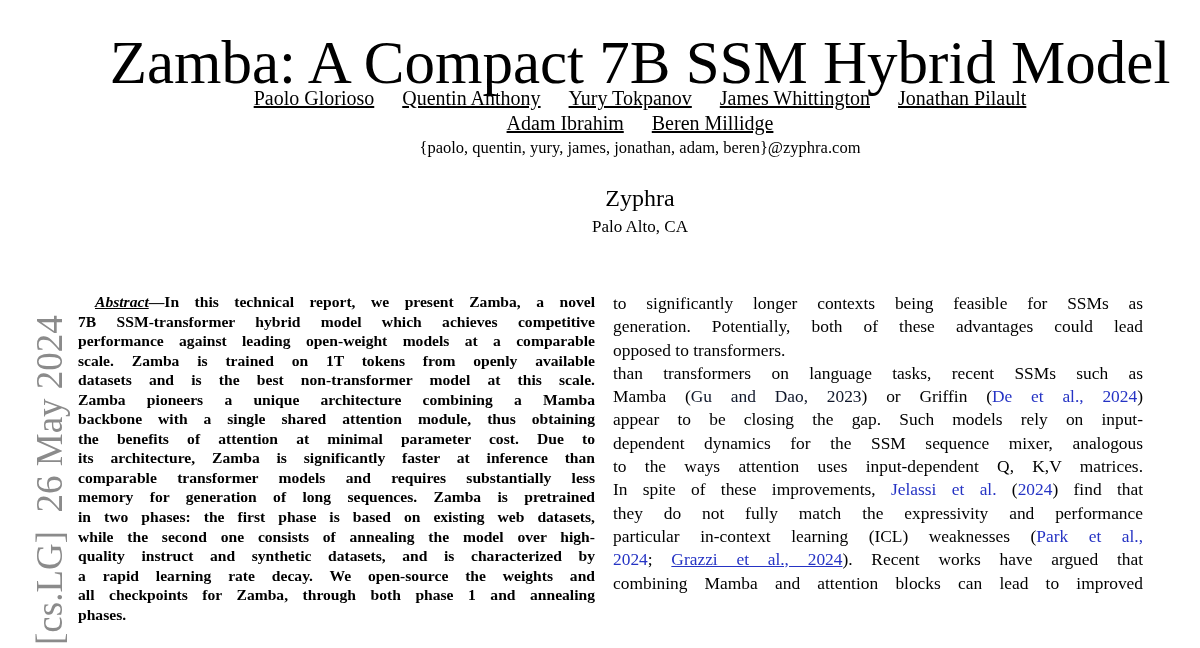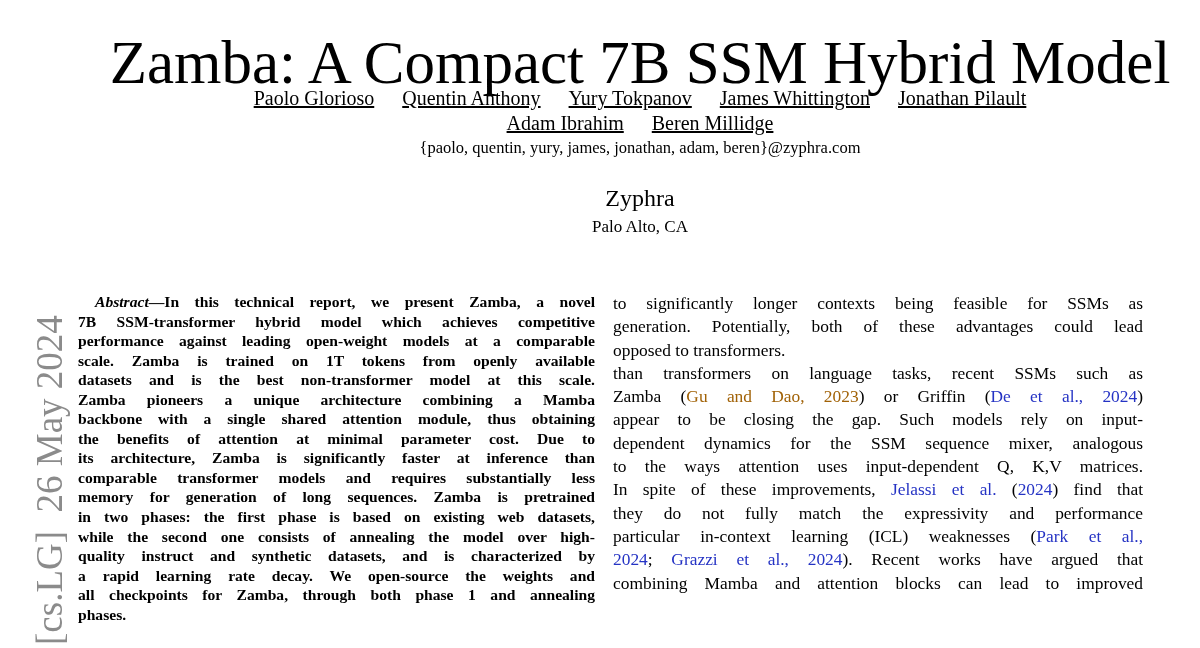--- a/index.html
+++ b/index.html
@@ -42,21 +42,21 @@
     left:78px; width:517px;
     font-weight:bold; font-size:15.6px; line-height:19.55px;
   }
   #col-right {
     left:613px; width:530px;
     font-size:17.4px; line-height:23.3px;
   }
   .line { text-align:justify; text-align-last:justify; }
   .line.end { text-align-last:left; }
   .line.indent { text-indent:17px; }
-  .italic { font-style:italic; }
+  .italic { font-style:italic;text-decoration:underline; }
 </style>
 </head>
 <body>
 
 <div id="page">
   <div class="arxiv-stamp" style="color: rgb(139, 139, 139);">[cs.LG]  26 May 2024</div>
 
   <h1 class="title">Zamba: A Compact 7B SSM Hybrid Model</h1>
 
   <div class="authors-row" id="authors1"><span class="author">Paolo Glorioso</span><span class="author">Quentin Anthony</span><span class="author">Yury Tokpanov</span><span class="author">James Whittington</span><span class="author">Jonathan Pilault</span></div>
@@ -84,23 +84,23 @@
       <div class="line"><span>quality instruct and synthetic datasets, and is characterized by</span></div>
       <div class="line"><span>a rapid learning rate decay. We open-source the weights and</span></div>
       <div class="line"><span>all checkpoints for Zamba, through both phase 1 and annealing</span></div>
       <div class="line end"><span>phases.</span></div>
     </div>
   <div class="col" id="col-right">
       <div class="line"><span>to significantly longer contexts being feasible for SSMs as</span></div>
       <div class="line"><span>generation. Potentially, both of these advantages could lead</span></div>
       <div class="line end"><span>opposed to transformers.</span></div>
       <div class="line"><span>than transformers on language tasks, recent SSMs such as</span></div>
-      <div class="line"><span>Zamba (</span><span class="link" style="color: #a16207;">Gu and Dao, 2023</span><span>) or Griffin (</span><span class="link" style="color: rgb(37, 51, 196);">De et al., 2024</span><span>)</span></div>
+      <div class="line"><span>Mamba (</span><span class="link" style="color: #0f172a;">Gu and Dao, 2023</span><span>) or Griffin (</span><span class="link" style="color: rgb(37, 51, 196);">De et al., 2024</span><span>)</span></div>
       <div class="line"><span>appear to be closing the gap. Such models rely on input-</span></div>
       <div class="line"><span>dependent dynamics for the SSM sequence mixer, analogous</span></div>
       <div class="line"><span>to the ways attention uses input-dependent Q, K,V matrices.</span></div>
       <div class="line"><span>In spite of these improvements, </span><span class="link" style="color: rgb(37, 51, 196);">Jelassi et al.</span><span> (</span><span class="link" style="color: rgb(37, 51, 196);">2024</span><span>) find that</span></div>
       <div class="line"><span>they do not fully match the expressivity and performance</span></div>
       <div class="line"><span>particular in-context learning (ICL) weaknesses (</span><span class="link" style="color: rgb(37, 51, 196);">Park et al.,</span></div>
-      <div class="line"><span class="link" style="color: rgb(37, 51, 196);">2024</span><span>; </span><span class="link" style="color: rgb(37, 51, 196);">Grazzi et al., 2024</span><span>). Recent works have argued that</span></div>
+      <div class="line"><span class="link" style="color: rgb(37, 51, 196);">2024</span><span>; </span><span class="link" style="color: rgb(37, 51, 196); text-decoration: underline;">Grazzi et al., 2024</span><span>). Recent works have argued that</span></div>
       <div class="line"><span>combining Mamba and attention blocks can lead to improved</span></div>
     </div>
 </div>
 
 </body></html>

